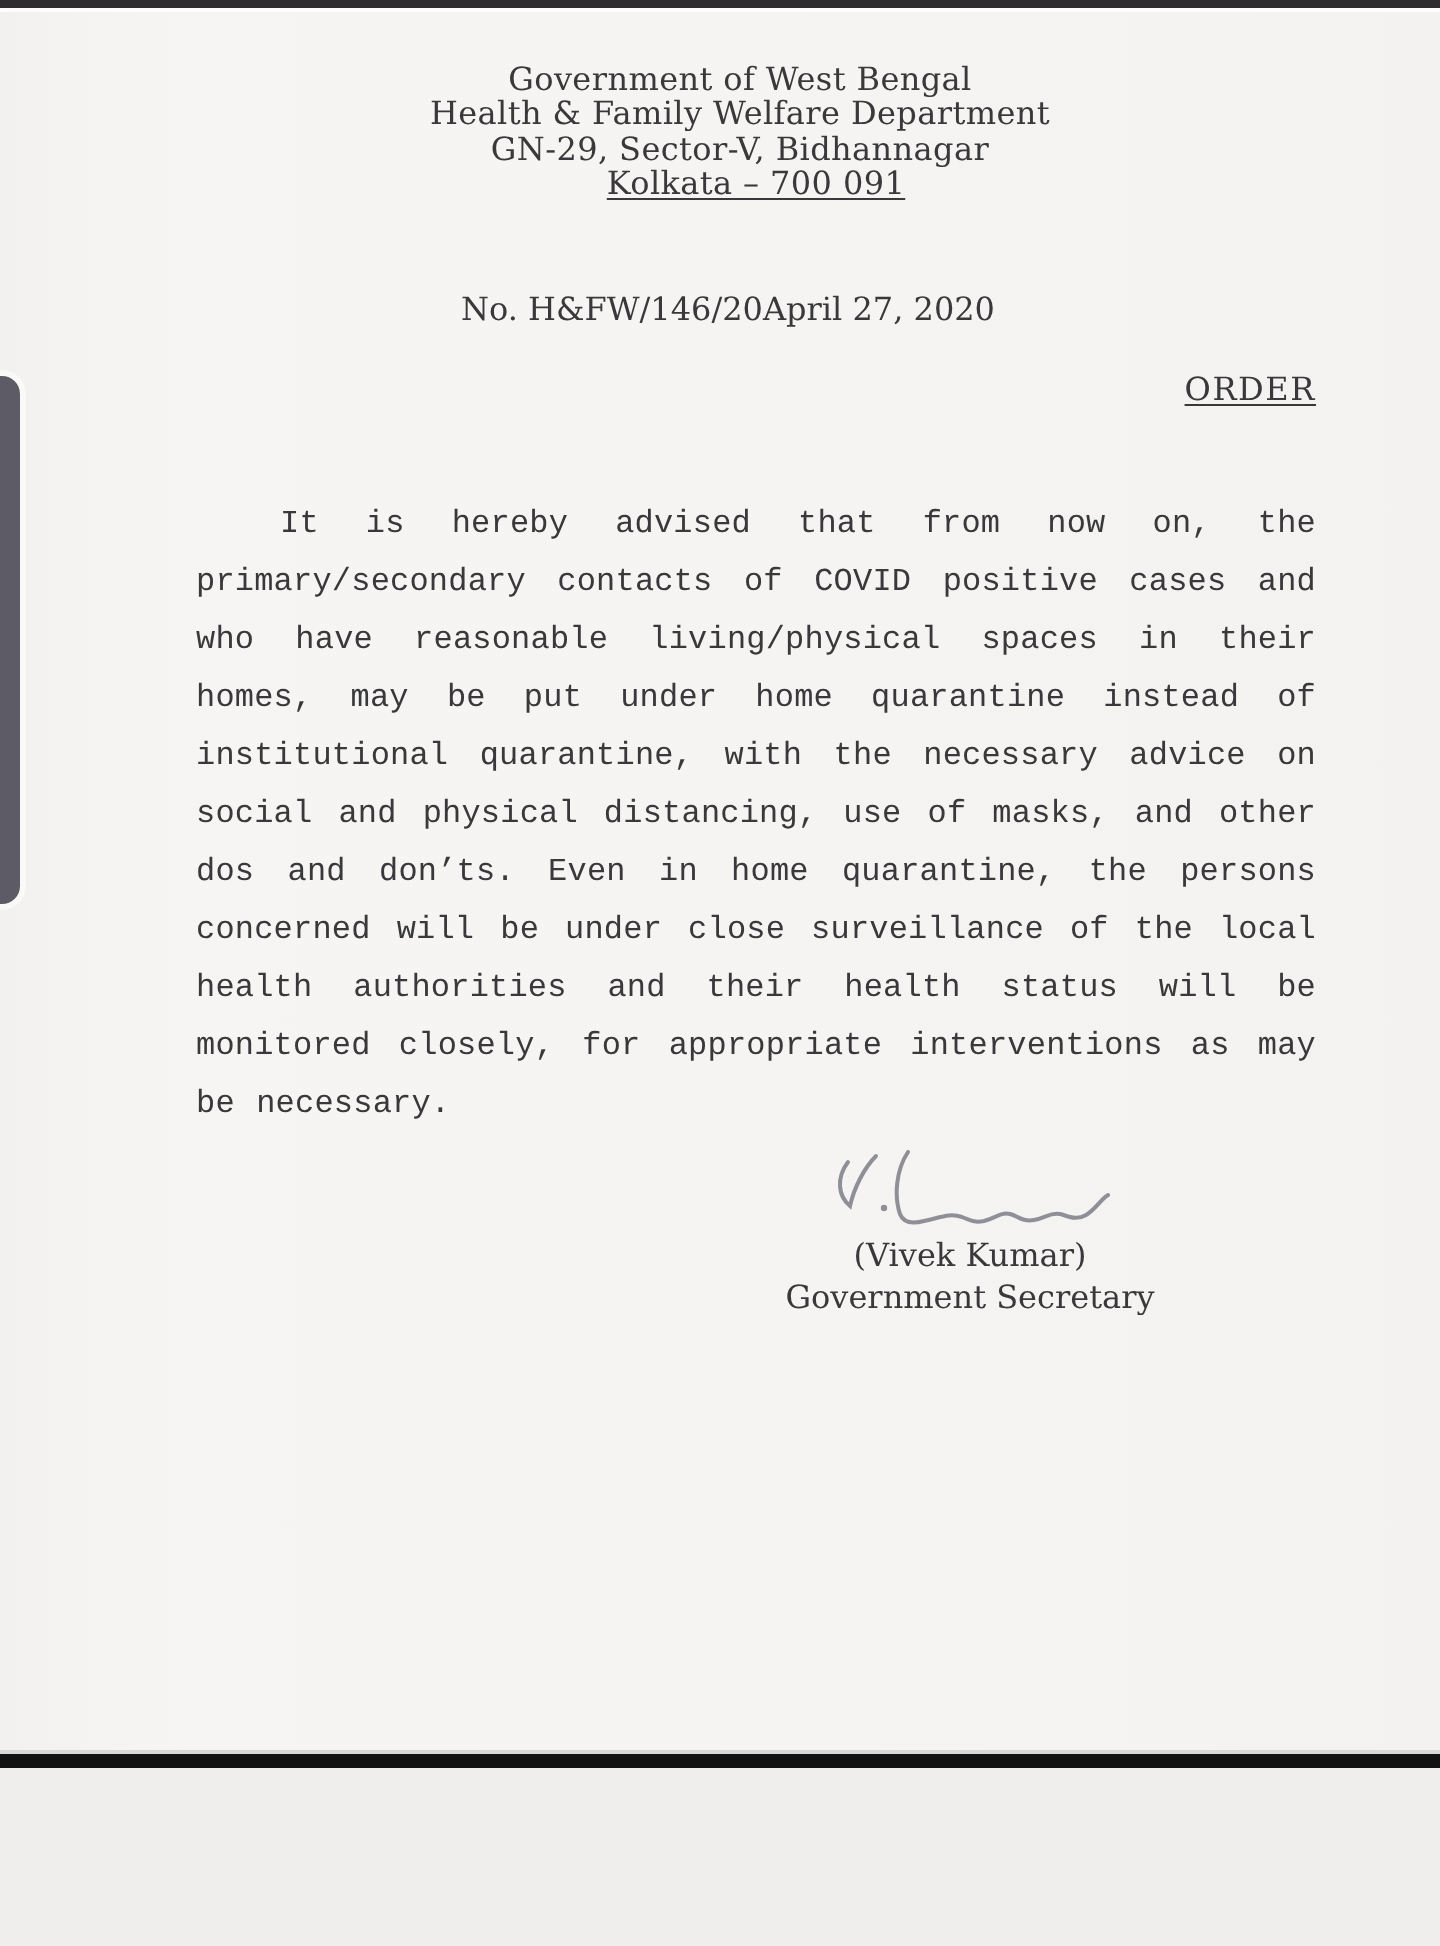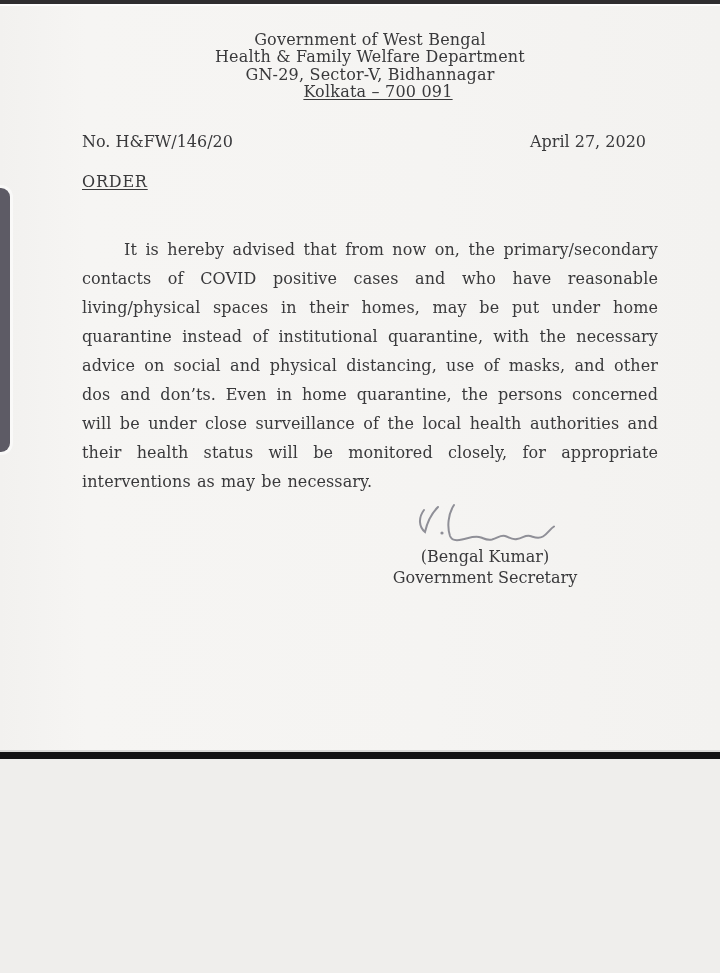--- a/index.html
+++ b/index.html
@@ -9,21 +9,21 @@
   body {
     width: 720px;
     height: 973px;
     overflow: hidden;
     font-family: "DejaVu Serif", "Liberation Serif", serif;
     background: #efeeec;
   }
   .page {
     position: relative;
     width: 720px;
-    height: 759px;
+    height: 884px;
     background: linear-gradient(90deg, #f2f1ef 0%, #f6f5f3 12%, #f5f4f2 60%, #f3f2f0 100%);
     color: #39393b;
   }
   
   .top-band {
     position: absolute;
     top: 0; left: 0; right: 0;
     height: 4px;
     background: #2f2d2f;
     border-bottom: 2px solid #fdfdfd;
@@ -62,42 +62,43 @@
     vertical-align: super;
     line-height: 0;
   }
   .kolkata-line {
     display: inline-block;
     text-decoration: underline;
     text-underline-offset: 2px;
     margin-left: 16px;
   }
   .ref-row {
-    margin-top: 31px;
+    margin-top: 44px;
     display: flex;
-    justify-content: space-between;
+    justify-content: center;
     align-items: baseline;
   }
   .ref-row .date { padding-right: 12px; }
   .order-title {
     margin-top: 21px;
-    text-align: left;
+    text-align: right;
     letter-spacing: 0.8px;
   }
   .order-title span {
     text-decoration: underline;
     text-underline-offset: 2px;
   }
   .body-para {
-    margin: 44px 0 0 0;
+    margin: 44px 0 0 16px;
     text-align: justify;
     text-indent: 42px;
     line-height: 29px;
     letter-spacing: 0.1px;
     word-spacing: 1px;
+    font-family: Liberation Mono, monospace;
   }
   .body-para + .body-para {
     margin-top: 11px;
   }
   .sig-block {
     margin: 6px 48px 0 auto;
     width: 250px;
     text-align: center;
     line-height: 21px;
   }
@@ -131,20 +132,20 @@
 
     <p class="body-para">It is hereby advised that from now on, the primary/secondary contacts of COVID positive cases and who have reasonable living/physical spaces in their homes, may be put under home quarantine instead of institutional quarantine, with the necessary advice on social and physical distancing, use of masks, and other dos and don’ts. Even in home quarantine, the persons concerned will be under close surveillance of the local health authorities and their health status will be monitored closely, for appropriate interventions as may be necessary.</p>
 
 
     <div class="sig-block">
       <svg class="sig-script" width="150" height="46" viewBox="0 0 150 46" fill="none" xmlns="http://www.w3.org/2000/svg">
         <path d="M12 8 C6 16 7 25 13 30 C15 21 20 11 26 5" stroke="#8f8f97" stroke-width="2" stroke-linecap="round" fill="none"></path>
         <circle cx="30" cy="31" r="1.6" fill="#8f8f97"></circle>
         <path d="M42 3 C36 12 35 25 38 34 C39.5 38 44 39 50 37.5 C59 35.5 63 33.5 69 35.5 C73 37 75 38.5 80 37.5 C86 36 88 33 93 34 C97 35 99 38 105 37 C111 36 113 33 118 34 C122 35 126 37.5 131 34.5 C136 31.5 138 27 142 24.5" stroke="#8f8f97" stroke-width="2" stroke-linecap="round" fill="none"></path>
       </svg>
-      <div>(Bengal Kumar)</div>
+      <div>(Vivek Kumar)</div>
       <div>Government Secretary</div>
     </div>
 
   </div>
 
   <div class="bottom-band"></div>
 </div>
 
 </body></html>

